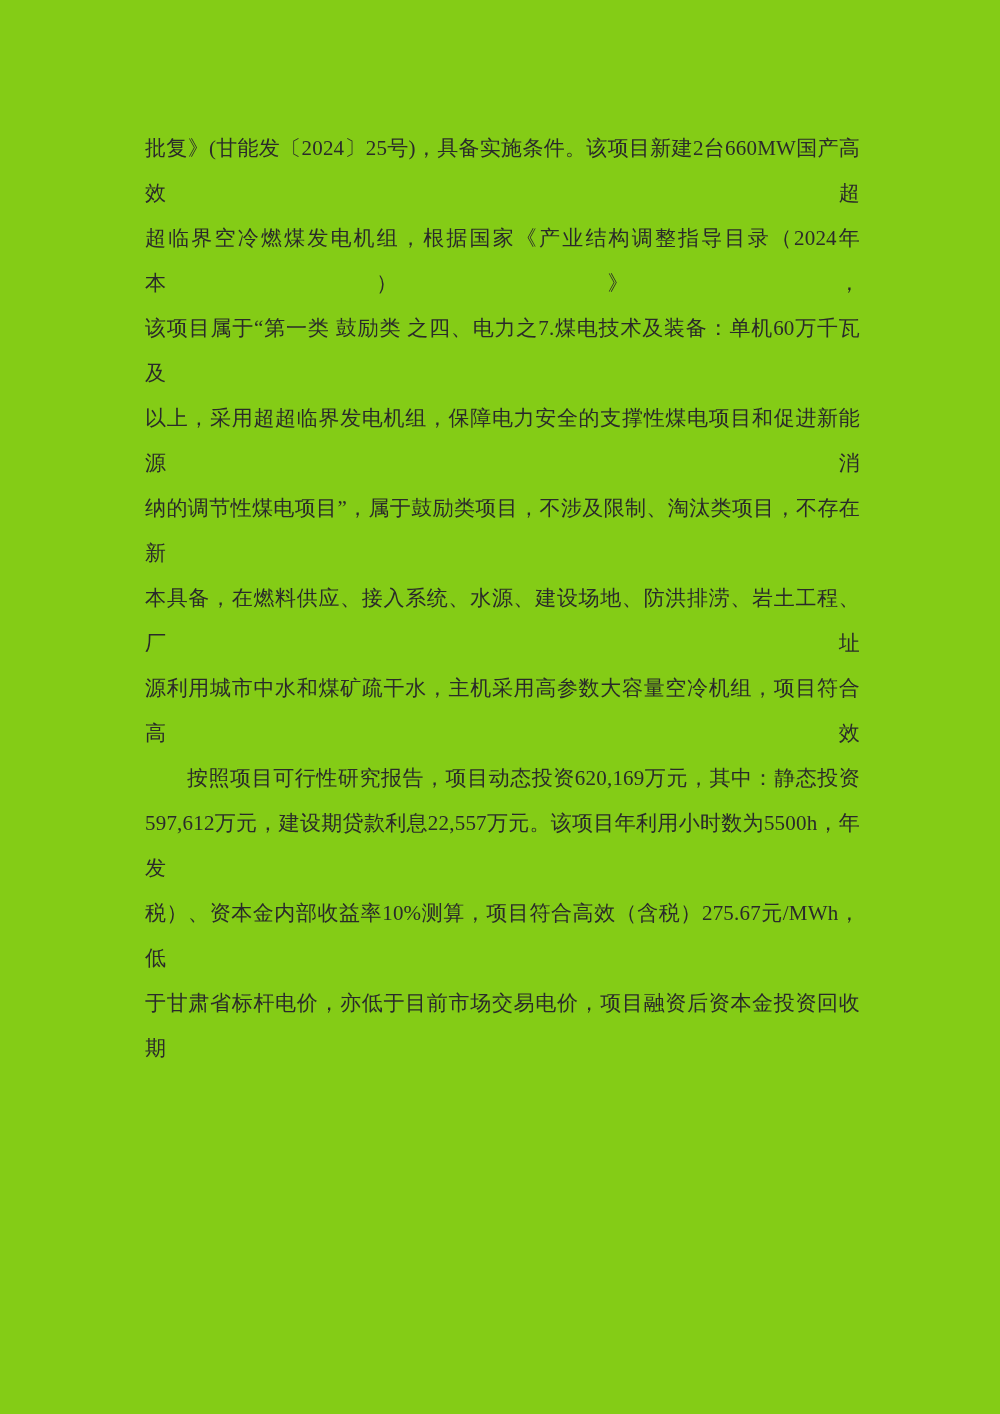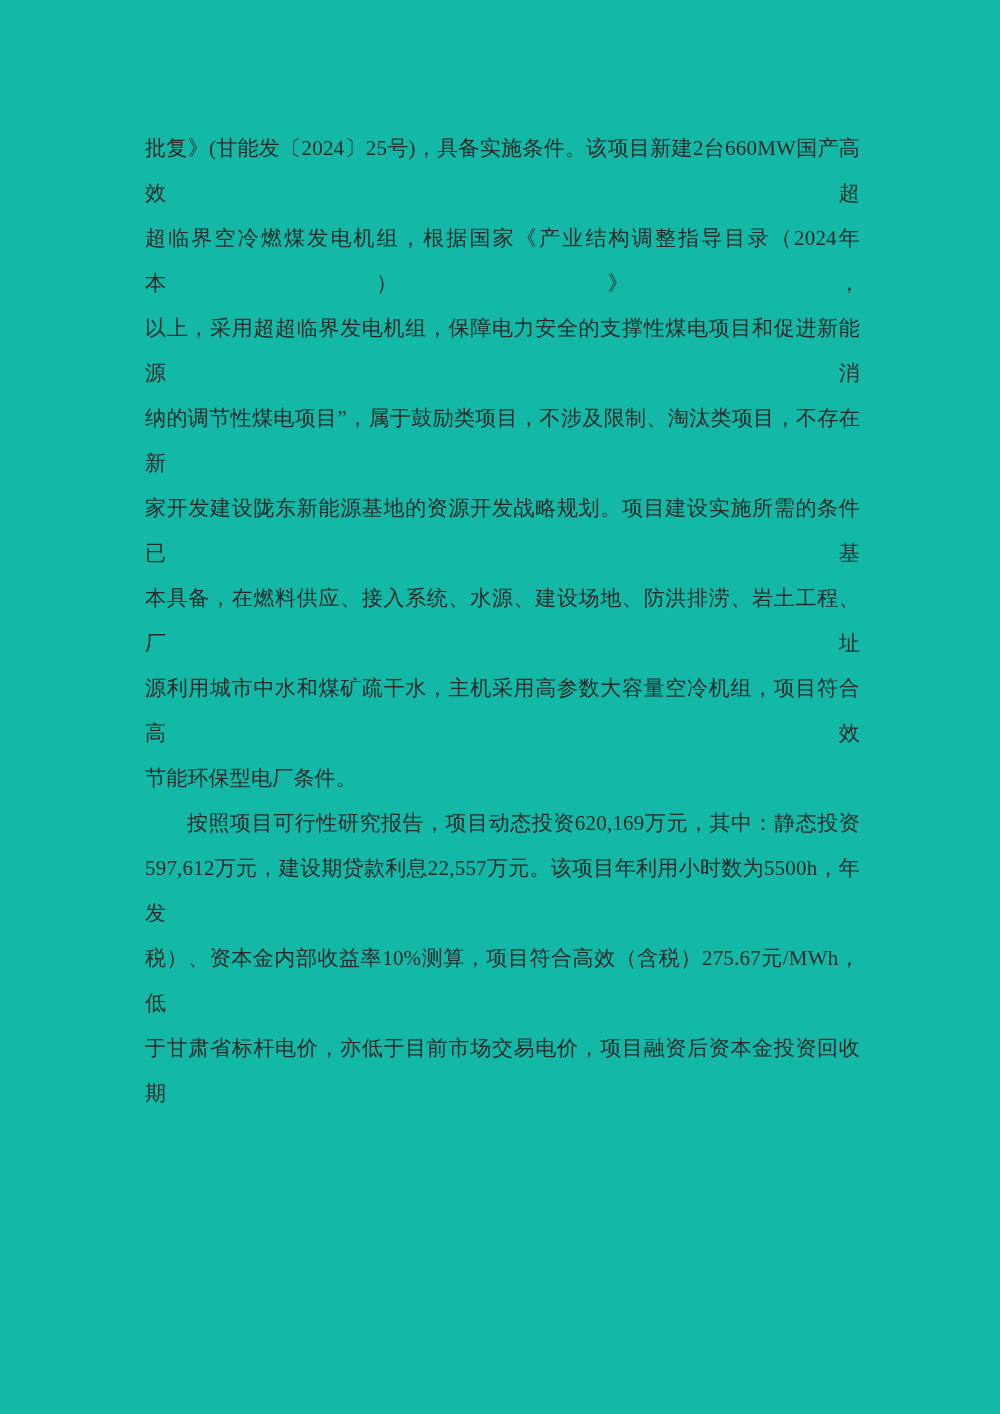--- a/index.html
+++ b/index.html
@@ -24,31 +24,30 @@
     text-align: justify;
     text-align-last: justify;
     letter-spacing: 0.2px;
   }
   .end { text-align-last: left; }
   .ind { text-indent: 42px; }
 </style>
 </head>
 <body>
 
-<div class="page" style="background: #14b8a6; color: rgb(42, 42, 42);">
+<div class="page" style="background: #84cc16; color: rgb(42, 42, 42);">
   <div class="content">
 
     <div class="ln">批复》(甘能发〔2024〕25号)，具备实施条件。该项目新建2台660MW国产高效超</div>
     <div class="ln">超临界空冷燃煤发电机组，根据国家《产业结构调整指导目录（2024年本）》，</div>
+    <div class="ln">该项目属于“第一类 鼓励类 之四、电力之7.煤电技术及装备：单机60万千瓦及</div>
     <div class="ln">以上，采用超超临界发电机组，保障电力安全的支撑性煤电项目和促进新能源消</div>
     <div class="ln">纳的调节性煤电项目”，属于鼓励类项目，不涉及限制、淘汰类项目，不存在新</div>
-    <div class="ln">家开发建设陇东新能源基地的资源开发战略规划。项目建设实施所需的条件已基</div>
     <div class="ln">本具备，在燃料供应、接入系统、水源、建设场地、防洪排涝、岩土工程、厂址</div>
     <div class="ln">源利用城市中水和煤矿疏干水，主机采用高参数大容量空冷机组，项目符合高效</div>
-    <div class="ln end">节能环保型电厂条件。</div>
 
     <div class="ln ind">按照项目可行性研究报告，项目动态投资620,169万元，其中：静态投资</div>
     <div class="ln">597,612万元，建设期贷款利息22,557万元。该项目年利用小时数为5500h，年发</div>
     <div class="ln">税）、资本金内部收益率10%测算，项目符合高效（含税）275.67元/MWh，低</div>
     <div class="ln">于甘肃省标杆电价，亦低于目前市场交易电价，项目融资后资本金投资回收期</div>
 
   </div>
 </div>
 
 </body></html>

